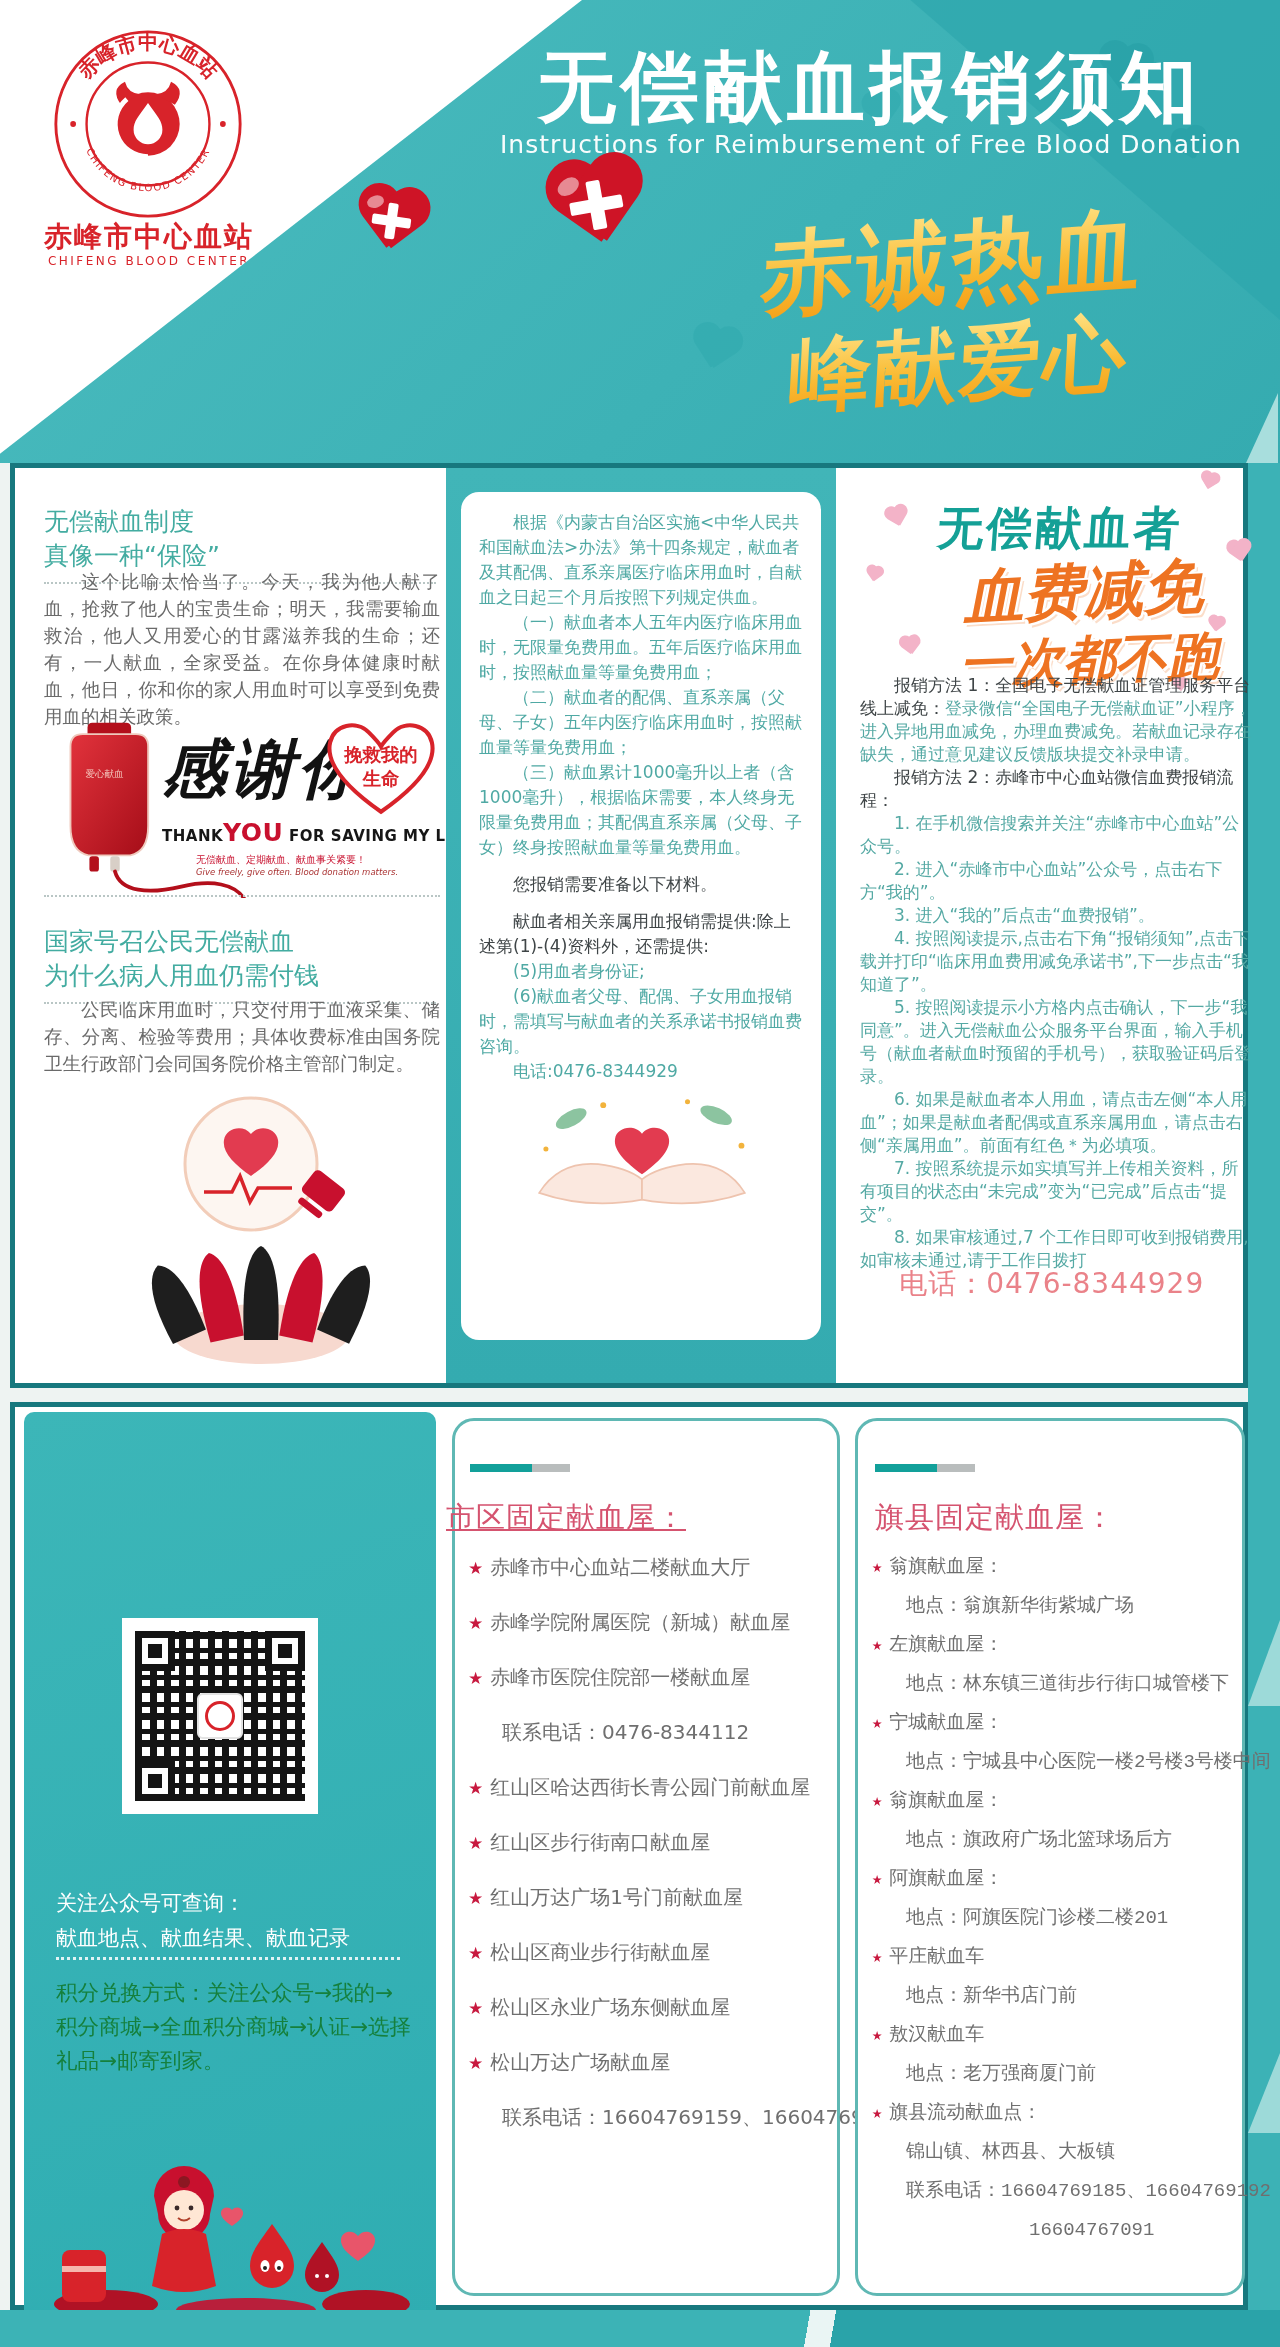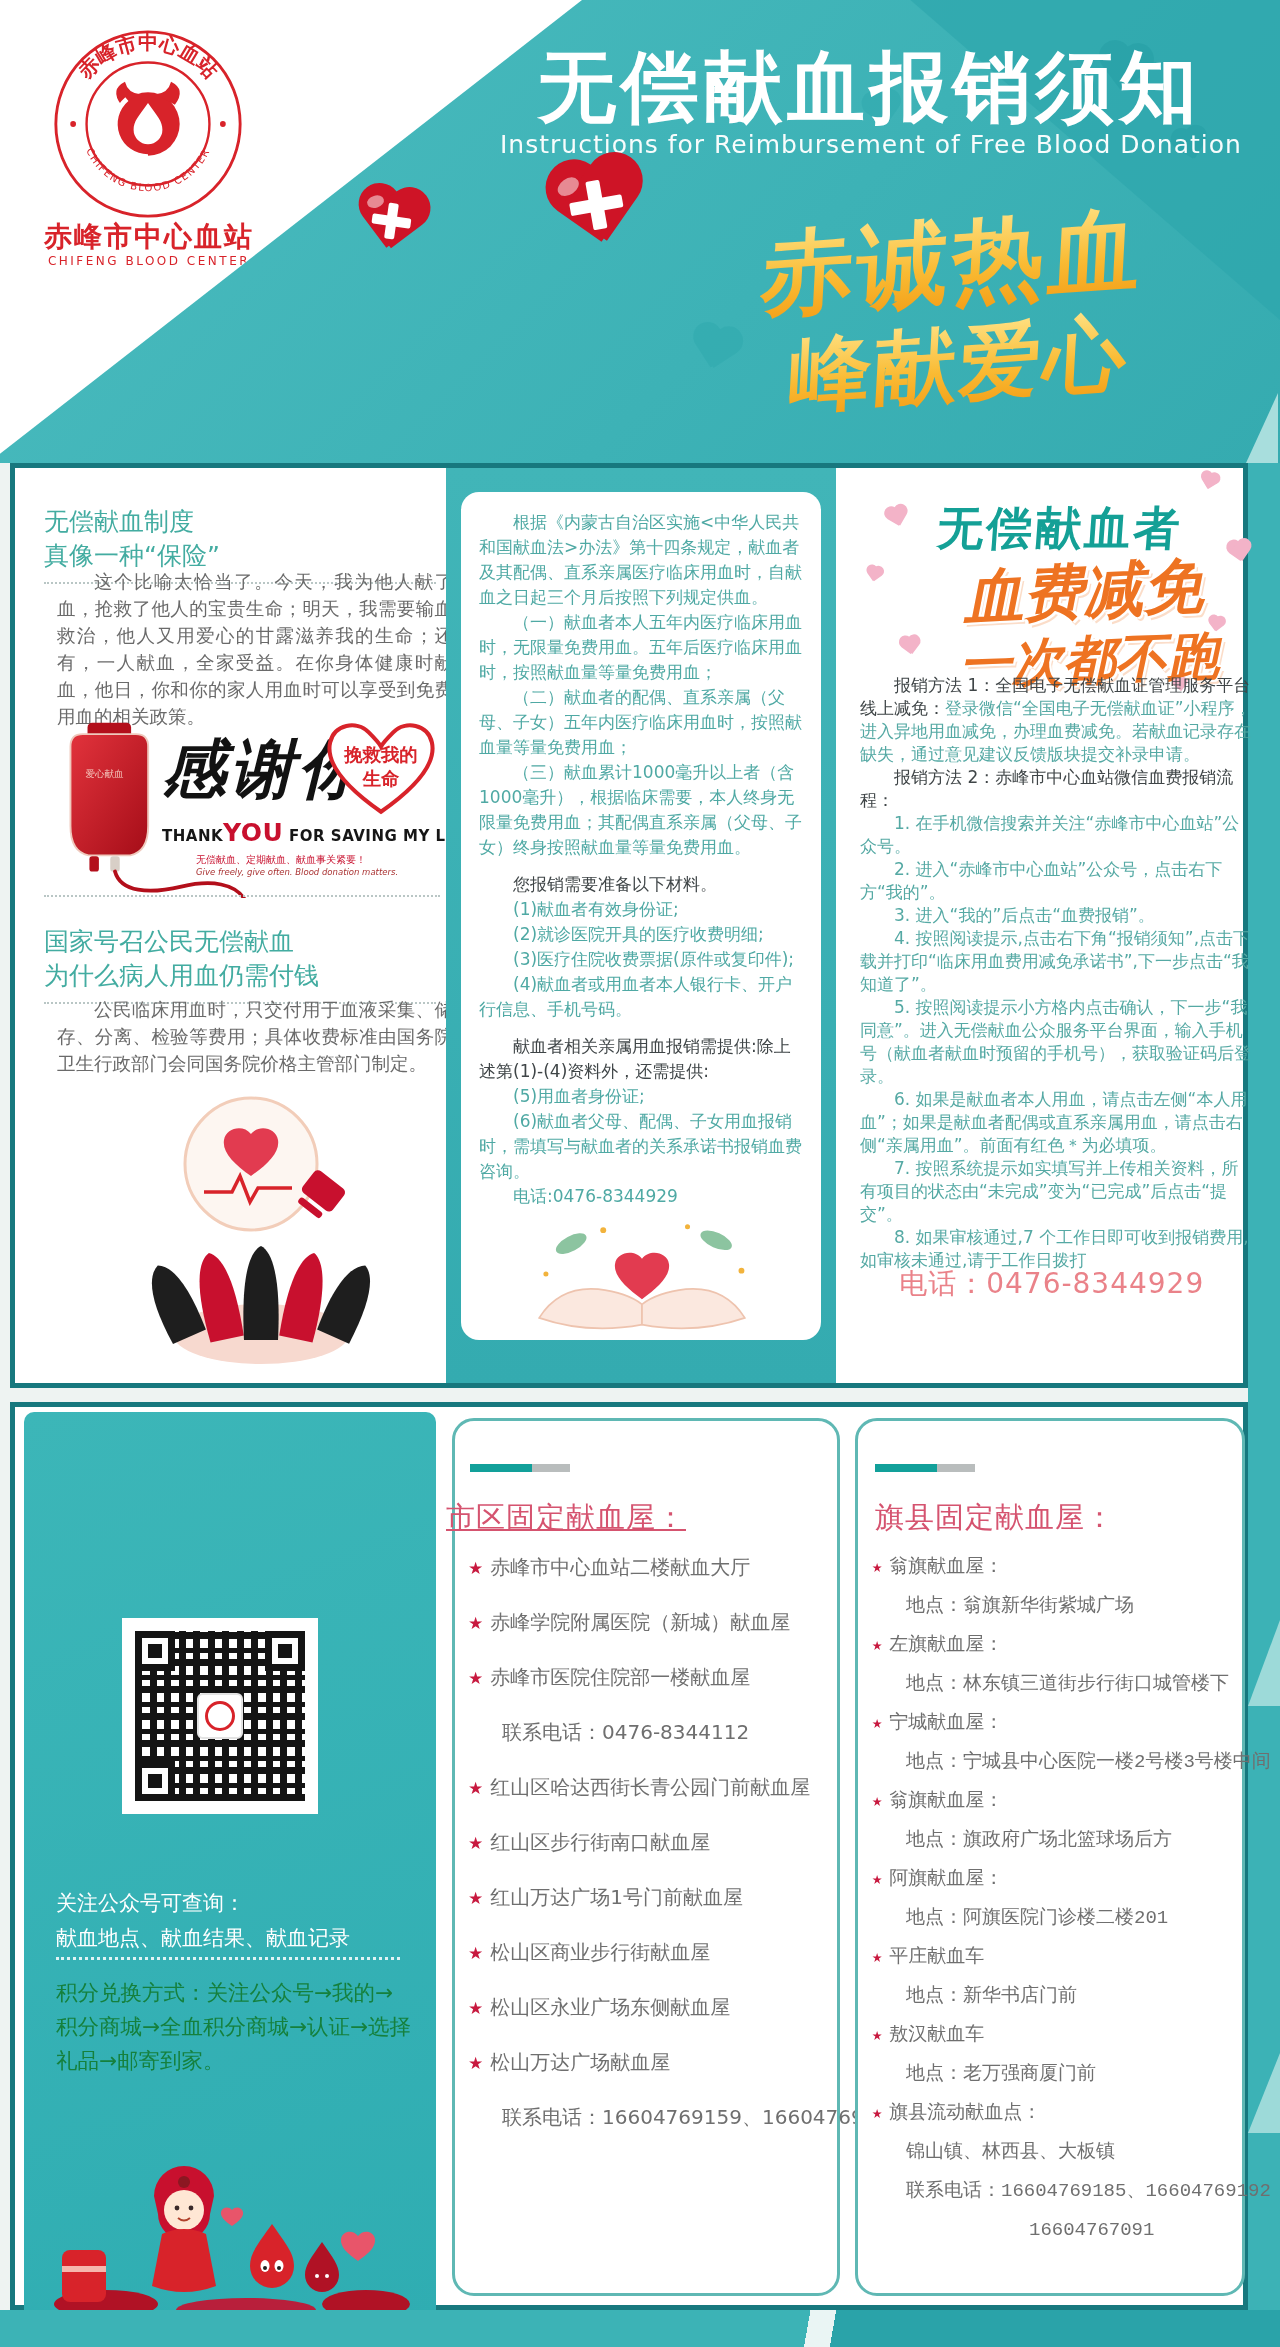--- a/index.html
+++ b/index.html
@@ -50,21 +50,21 @@
   .panel2{top:1402px;height:908px;}
   .right-strip{position:absolute;left:1248px;top:463px;width:32px;height:1884px;background:#3cb2b6;}
   .wedge{position:absolute;width:32px;background:#9ddad9;clip-path:polygon(0 100%,100% 0,100% 100%);}
   .footer{position:absolute;left:0;top:2310px;width:1280px;height:37px;
          background:linear-gradient(100deg,#3cb3b6 0 63%,#eaf5f4 63% 65%,#2aa3a9 65% 100%);}
 
   
   .c1-h{position:absolute;left:44px;width:392px;color:#43aca1;font-size:25px;line-height:34px;
         font-weight:500;border-bottom:2px dotted #b9c6c5;padding-bottom:9px;}
   .c1-p{position:absolute;left:44px;width:396px;font-size:18.5px;line-height:27px;color:#6a6a6a;
-        text-align:justify;text-indent:2em;margin-left:13px;}
+        text-align:justify;text-indent:2em;}
   .thanks{position:absolute;left:46px;top:714px;width:404px;height:182px;}
   .thanks-cn{position:absolute;left:116px;top:12px;font-size:64px;font-weight:bold;color:#121212;
         font-family:"DejaVu Serif","Liberation Serif",serif;font-style:italic;letter-spacing:4px;}
   .thanks-heart{position:absolute;left:272px;top:-2px;width:126px;height:112px;}
   .thanks-en{position:absolute;left:116px;top:104px;font-size:15px;font-weight:bold;color:#161616;
         letter-spacing:.5px;white-space:nowrap;}
   .thanks-en .you{font-size:25px;color:#111;}
   .thanks-en .you b{color:#c8102e;}
   .thanks-note{position:absolute;left:150px;top:140px;font-size:10px;color:#c8102e;line-height:12px;}
   .thanks-note .en{color:#a33;font-size:8.5px;font-style:italic;}
@@ -266,27 +266,20 @@
   <div class="col2-box"></div>
   <div class="col2-content">
     <p class="ind">根据《内蒙古自治区实施&lt;中华人民共和国献血法&gt;办法》第十四条规定，献血者及其配偶、直系亲属医疗临床用血时，自献血之日起三个月后按照下列规定供血。</p>
     <div>
 
     <p class="ind">（一）献血者本人五年内医疗临床用血时，无限量免费用血。五年后医疗临床用血时，按照献血量等量免费用血；</p>
         <p class="ind">（二）献血者的配偶、直系亲属（父母、子女）五年内医疗临床用血时，按照献血量等量免费用血；</p>
         <p class="ind">（三）献血累计1000毫升以上者（含1000毫升），根据临床需要，本人终身无限量免费用血；其配偶直系亲属（父母、子女）终身按照献血量等量免费用血。</p>
       </div>
     <p class="ind b mt">您报销需要准备以下材料。</p>
-    <div>
-
-    <p class="ind">(1)献血者有效身份证;</p>
-        <p class="ind">(2)就诊医院开具的医疗收费明细;</p>
-        <p class="ind">(3)医疗住院收费票据(原件或复印件);</p>
-        <p class="ind">(4)献血者或用血者本人银行卡、开户行信息、手机号码。</p>
-      </div>
     <p class="ind b mt">献血者相关亲属用血报销需提供:除上述第(1)-(4)资料外，还需提供:</p>
     <div>
 
     <p class="ind">(5)用血者身份证;</p>
         <p class="ind">(6)献血者父母、配偶、子女用血报销时，需填写与献血者的关系承诺书报销血费咨询。</p>
       </div>
     <p class="ind">电话:0476-8344929</p>
     <svg class="col2-art" viewBox="0 0 300 140">
       <ellipse cx="66" cy="34" rx="20" ry="9" fill="#8cc4a0" transform="rotate(-28 66 34)"></ellipse>
       <ellipse cx="238" cy="30" rx="20" ry="9" fill="#8cc4a0" transform="rotate(24 238 30)"></ellipse>

